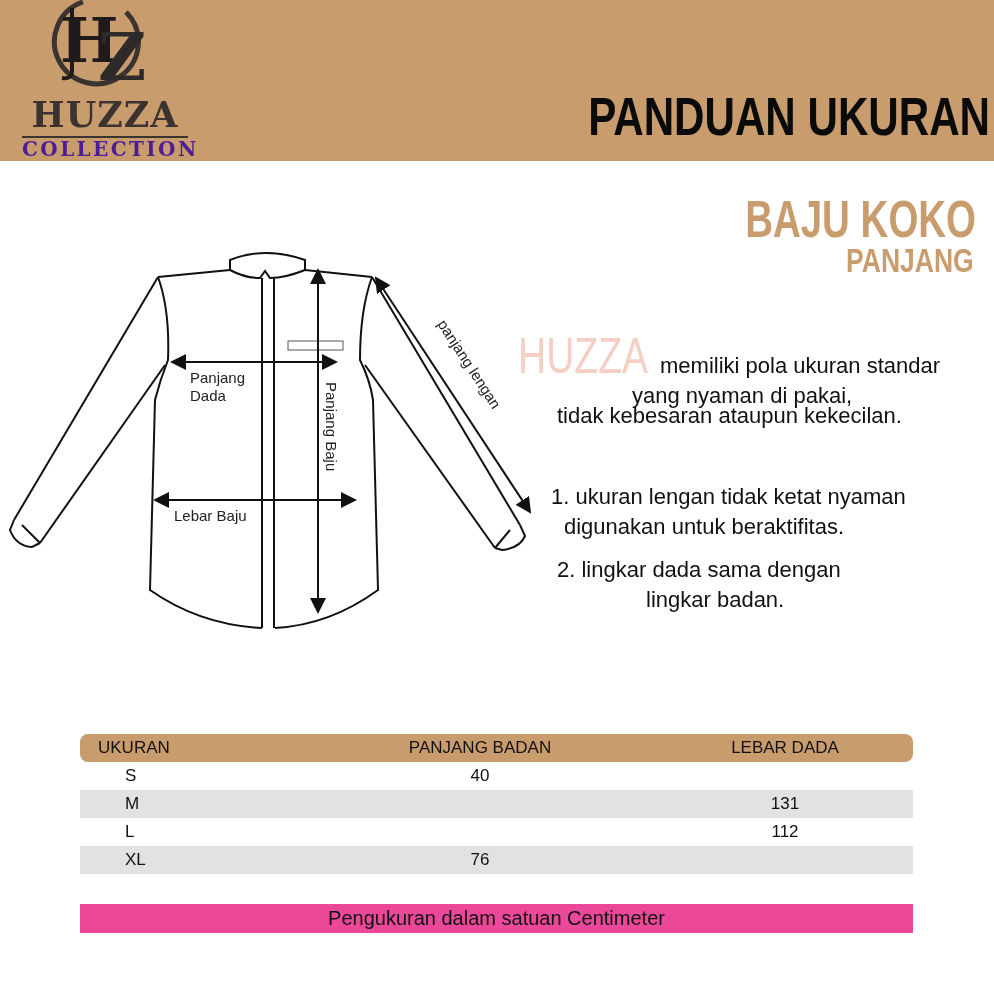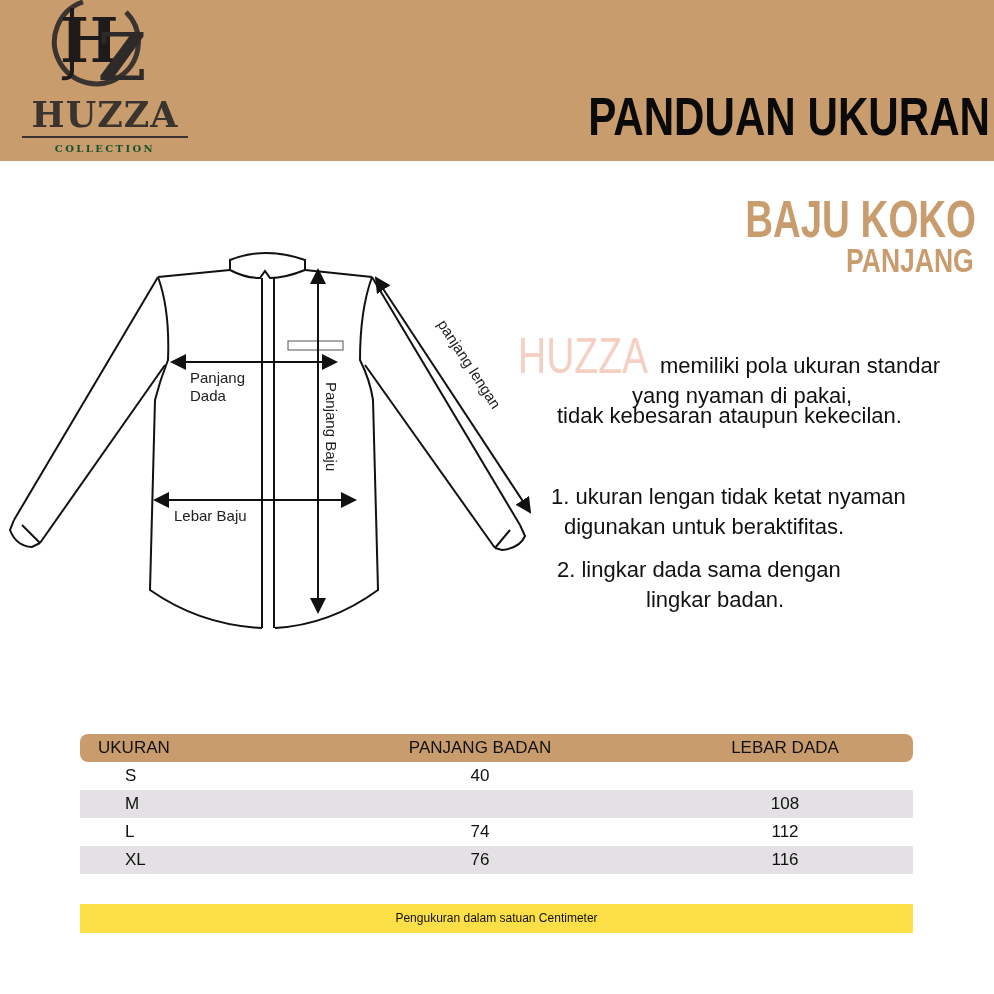--- a/index.html
+++ b/index.html
@@ -2,37 +2,37 @@
 <html><head>
 <meta charset="utf-8">
 <style>
   html, body { margin:0; padding:0; }
   body { width:994px; height:994px; background:#ffffff; position:relative; overflow:hidden; font-family:"Liberation Sans", sans-serif; }
   .header { position:absolute; left:0; top:0; width:994px; height:161px; background:#c99c6e; }
   .logo { position:absolute; left:8px; top:0; width:180px; height:161px; }
   .logo-mark { position:absolute; left:30px; top:0; width:120px; height:95px; }
   .logo-name { position:absolute; left:12px; top:95px; width:170px; text-align:center; font-family:"DejaVu Serif", serif; font-weight:bold; font-size:35px; letter-spacing:1px; color:#3a3330; line-height:40px; }
   .logo-line { position:absolute; left:14px; top:136px; width:166px; height:2px; background:#3a3330; }
-  .logo-sub { position:absolute; left:14px; top:139px; width:166px; text-align:center; font-family:"DejaVu Serif", serif; font-weight:bold; font-size:10px; letter-spacing:2.4px; color:#14532d; line-height:20px; }
+  .logo-sub { position:absolute; left:14px; top:139px; width:166px; text-align:center; font-family:"DejaVu Serif", serif; font-weight:bold; font-size:20px; letter-spacing:2.4px; color:#4c1d95; line-height:20px; }
   .page-title { position:absolute; right:4px; top:84px; font-family:"Liberation Sans", sans-serif; font-weight:bold; font-size:54px; color:#0a0a0a; transform:scaleX(0.78); transform-origin:right center; letter-spacing:0; line-height:64px; white-space:nowrap; }
   .product-title { position:absolute; right:18px; top:189px; font-weight:bold; font-size:52px; color:#c99c6e; transform:scaleX(0.74); transform-origin:right center; line-height:60px; white-space:nowrap; }
   .product-sub { position:absolute; right:20px; top:240px; font-weight:bold; font-size:34px; color:#c99c6e; transform:scaleX(0.78); transform-origin:right center; line-height:40px; white-space:nowrap; }
   .diagram { position:absolute; left:0; top:240px; width:560px; height:400px; }
   .brand-watermark { position:absolute; left:518px; top:328px; font-size:50px; color:#f6cfc3; transform:scaleX(0.78); transform-origin:left center; line-height:56px; white-space:nowrap; font-weight:normal; }
   .desc { position:absolute; font-size:22px; color:#111; line-height:26px; white-space:nowrap; }
   .table { position:absolute; left:80px; top:734px; width:833px; }
   .t-head { height:28px; background:#c99c6e; position:relative;border-radius:8px; }
   .t-row { height:28px; position:relative; }
   .t-row.alt { background:#e3e1e3; }
   .cell { position:absolute; top:0; line-height:28px; font-size:17px; color:#111; }
   .c1 { left:18px; }
   .c1r { left:45px; }
   .c2 { left:320px; width:160px; text-align:center; }
   .c3 { left:625px; width:160px; text-align:center; }
-  .footer-band { position:absolute; left:80px; top:904px; width:833px; height:29px; background:#fde047; text-align:center; line-height:28px; font-size:12px; color:#111; }
+  .footer-band { position:absolute; left:80px; top:904px; width:833px; height:29px; background:#ec4899; text-align:center; line-height:28px; font-size:20px; color:#111; }
 </style>
 </head>
 <body>
 
 <div class="header">
   <div class="logo">
     <svg class="logo-mark" viewBox="0 0 120 95">
       <path d="M 88 12 A 42 42 0 1 1 45 2" fill="none" stroke="#3a3330" stroke-width="5"></path>
       <text x="22" y="62" font-family="DejaVu Serif, serif" font-size="62" fill="#1f1b1a" font-weight="bold">H</text>
       <text x="60" y="80" font-family="DejaVu Serif, serif" font-size="66" fill="#2e2a29" font-weight="bold">Z</text>
@@ -109,27 +109,25 @@
     <span class="cell c1">UKURAN</span>
     <span class="cell c3">LEBAR DADA</span>
     <span class="cell c2">PANJANG BADAN</span>
   </div>
   <div class="t-row">
     <span class="cell c1r">S</span>
     <span class="cell c2">40</span>
   </div>
   <div class="t-row alt">
     <span class="cell c1r">M</span>
-    <span class="cell c3">108</span>
+    <span class="cell c3">131</span>
   </div>
   <div class="t-row">
     <span class="cell c1r">L</span>
-    <span class="cell c2">74</span>
     <span class="cell c3">112</span>
   </div>
   <div class="t-row alt">
     <span class="cell c1r">XL</span>
     <span class="cell c2">76</span>
-    <span class="cell c3">116</span>
   </div>
 </div>
 
 <div class="footer-band">Pengukuran dalam satuan Centimeter</div>
 
 </body></html>

